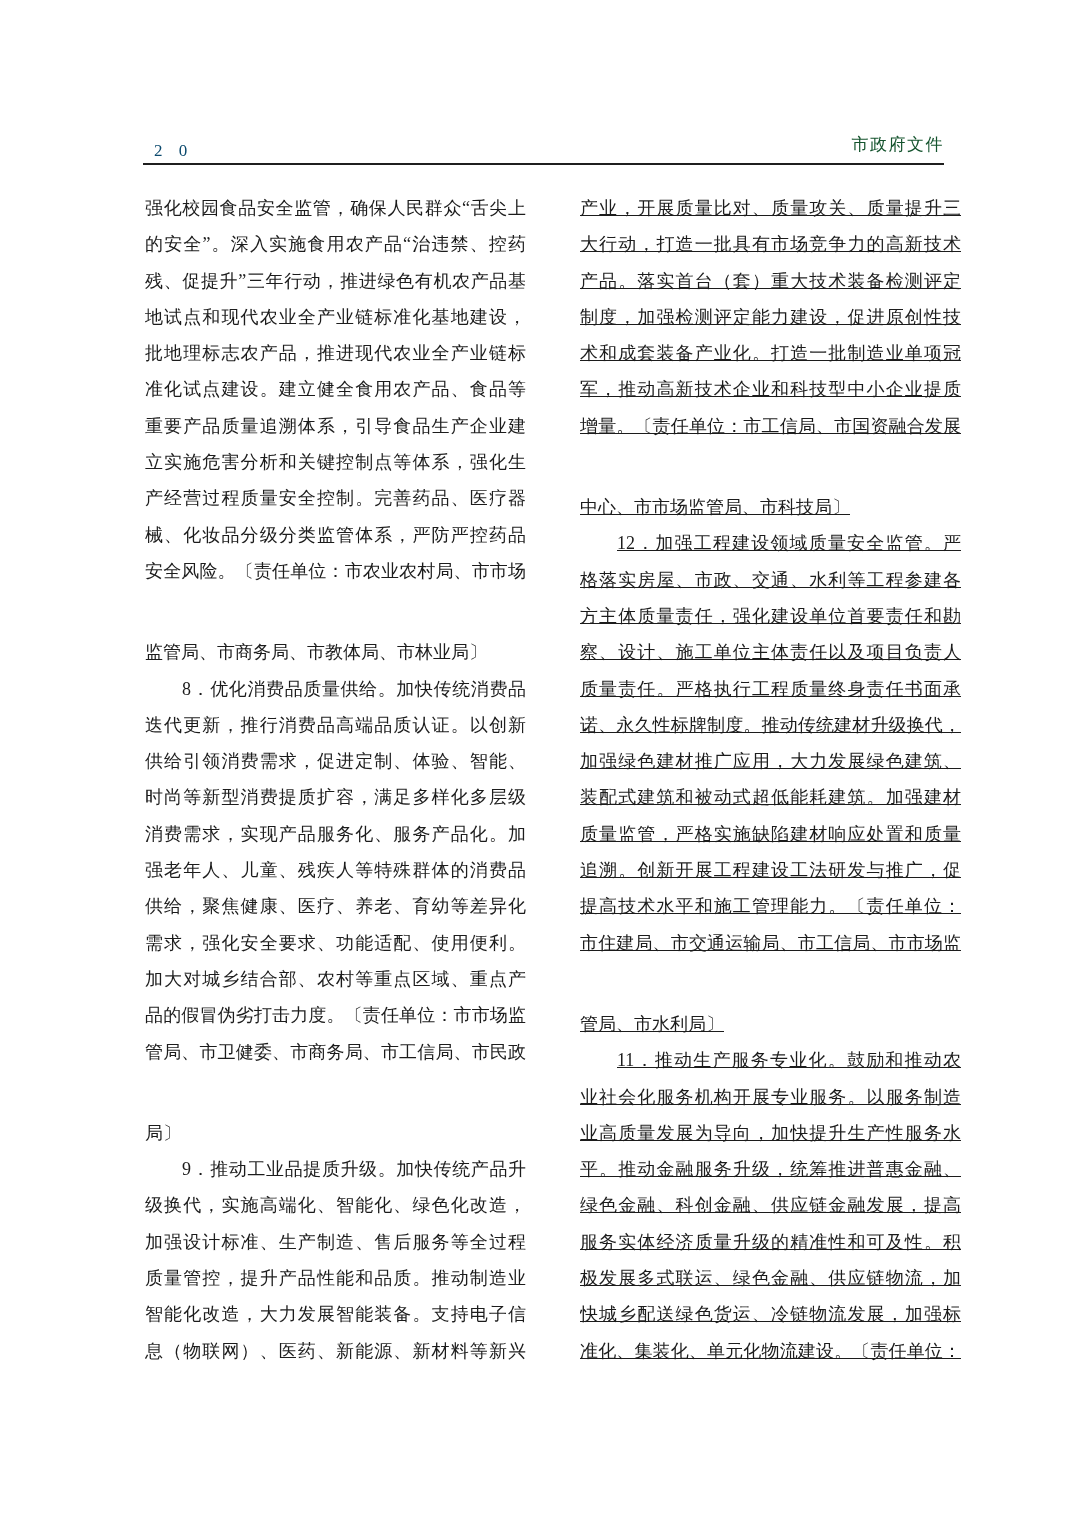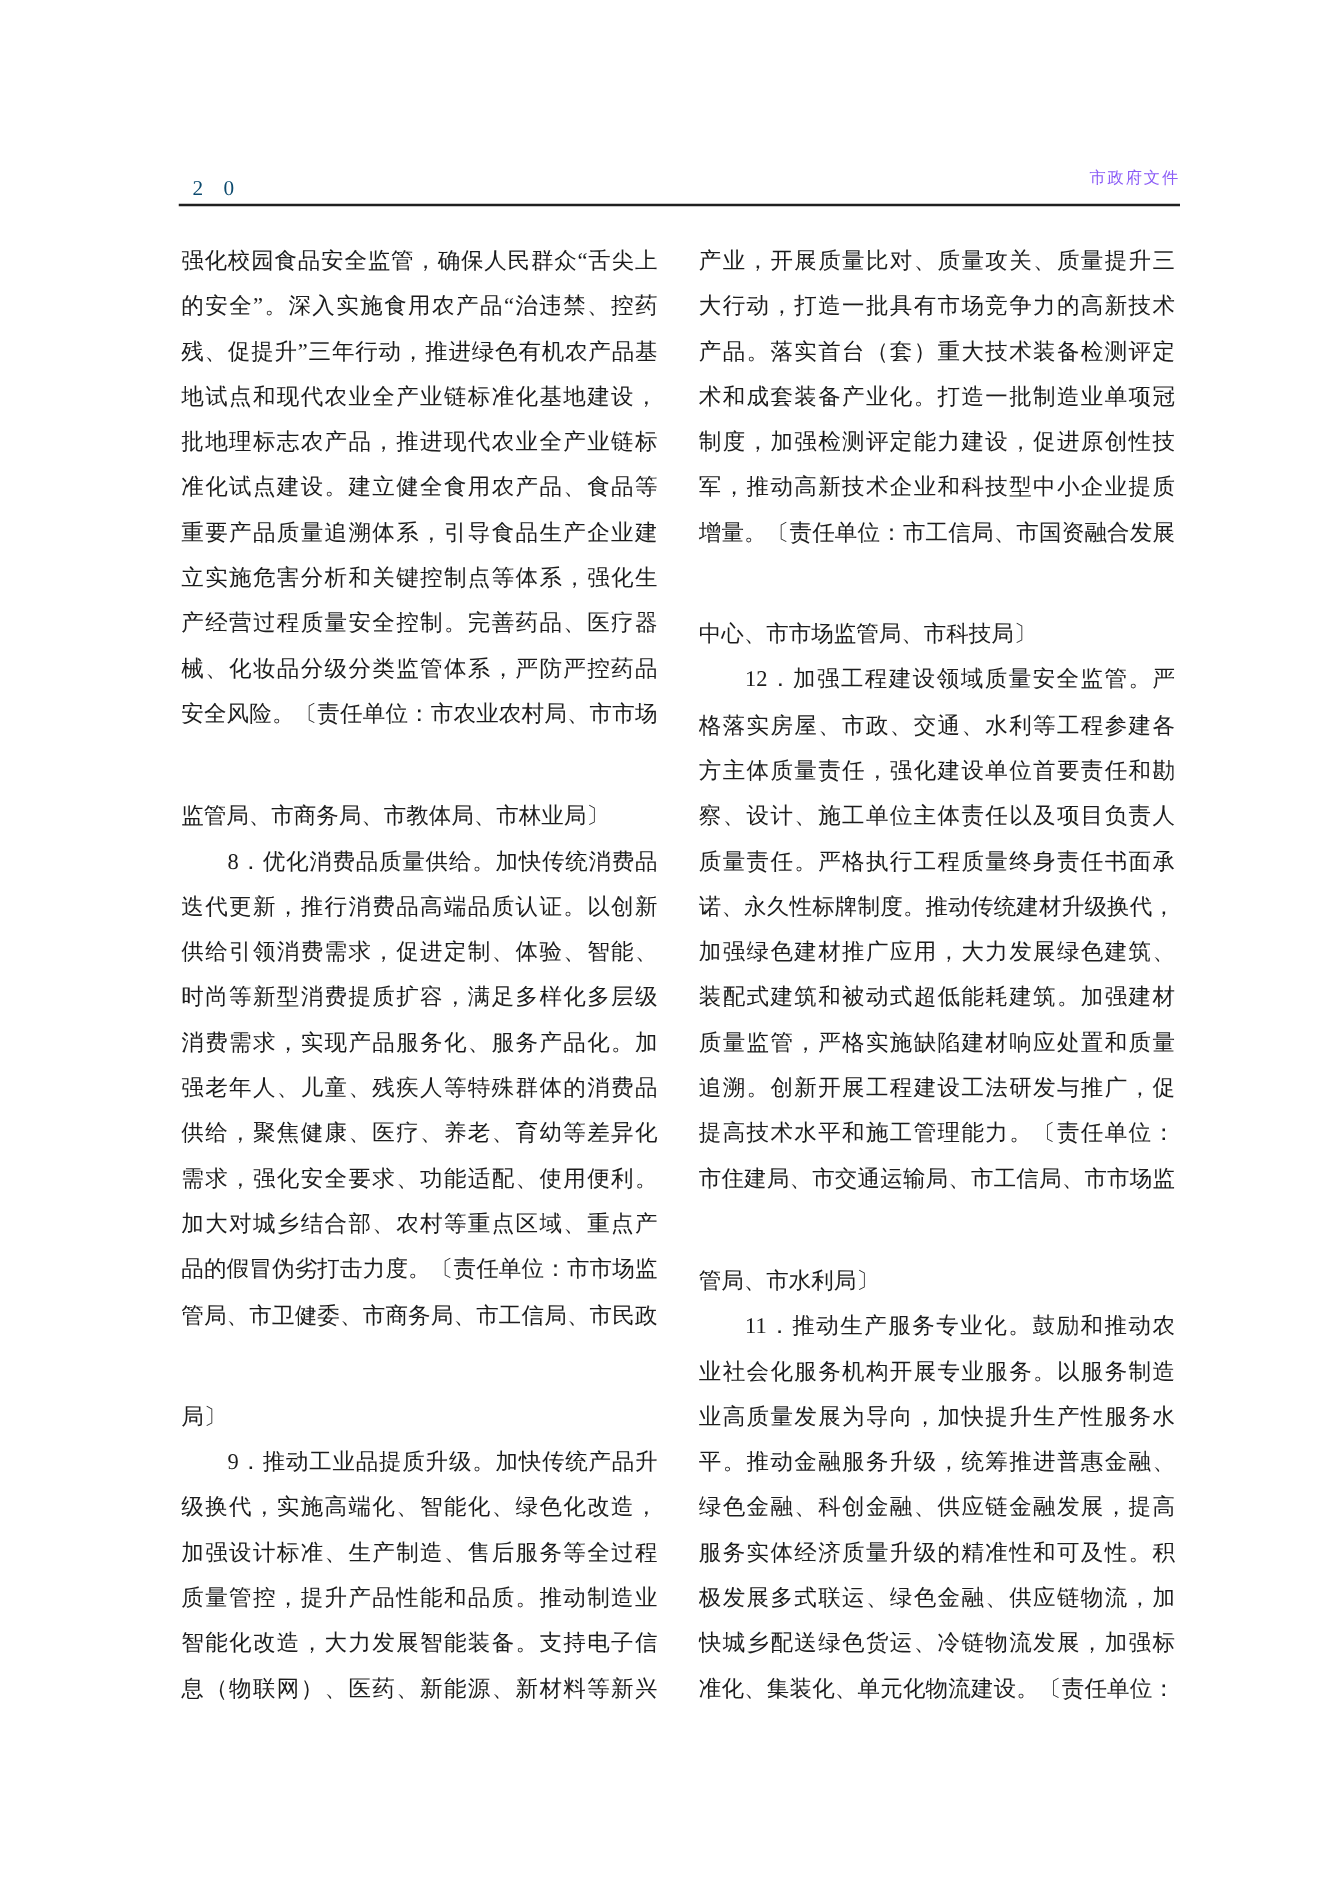--- a/index.html
+++ b/index.html
@@ -22,39 +22,39 @@
     left: 154px;
     top: 141px;
     font-size: 17px;
     letter-spacing: 6px;
     color: #0c4a6e;
   }
   .header-label {
     position: absolute;
     right: 130px;
     top: 133px;
-    font-size: 13px;
+    font-size: 17px;
     letter-spacing: 1.5px;
-    color: #8b5cf6;
+    color: #14532d;
   }
   .header-rule {
     position: absolute;
     left: 143px;
     top: 163px;
     width: 801px;
     height: 2px;
     background: #1f1f1f;
   }
   .text-column {
     position: absolute;
     top: 190px;
     width: 381px;
   }
   .col-left  { left: 145px; }
-  .col-right { left: 559px; }
+  .col-right { left: 580px; text-decoration: underline; }
   .line {
     font-size: 18px;
     line-height: 36.3px;
     height: 36.3px;
     text-align: justify;
     text-align-last: justify;
     text-justify: inter-character;
     overflow: hidden;
     white-space: nowrap;
     letter-spacing: 0;
@@ -108,22 +108,22 @@
       <div class="line">加强设计标准、生产制造、售后服务等全过程</div>
       <div class="line">质量管控，提升产品性能和品质。推动制造业</div>
       <div class="line">智能化改造，大力发展智能装备。支持电子信</div>
       <div class="line">息（物联网）、医药、新能源、新材料等新兴</div>
     </div>
 
   <div class="text-column col-right">
       <div class="line">产业，开展质量比对、质量攻关、质量提升三</div>
       <div class="line">大行动，打造一批具有市场竞争力的高新技术</div>
       <div class="line">产品。落实首台（套）重大技术装备检测评定</div>
+      <div class="line">制度，加强检测评定能力建设，促进原创性技</div>
       <div class="line">术和成套装备产业化。打造一批制造业单项冠</div>
-      <div class="line">制度，加强检测评定能力建设，促进原创性技</div>
       <div class="line">军，推动高新技术企业和科技型中小企业提质</div>
       <div class="line">增量。〔责任单位：市工信局、市国资融合发展</div>
       <div class="line end">中心、市市场监管局、市科技局〕</div>
       <div class="line indent">12．加强工程建设领域质量安全监管。严</div>
       <div class="line">格落实房屋、市政、交通、水利等工程参建各</div>
       <div class="line">方主体质量责任，强化建设单位首要责任和勘</div>
       <div class="line">察、设计、施工单位主体责任以及项目负责人</div>
       <div class="line">质量责任。严格执行工程质量终身责任书面承</div>
       <div class="line">诺、永久性标牌制度。推动传统建材升级换代，</div>
       <div class="line">加强绿色建材推广应用，大力发展绿色建筑、</div>

